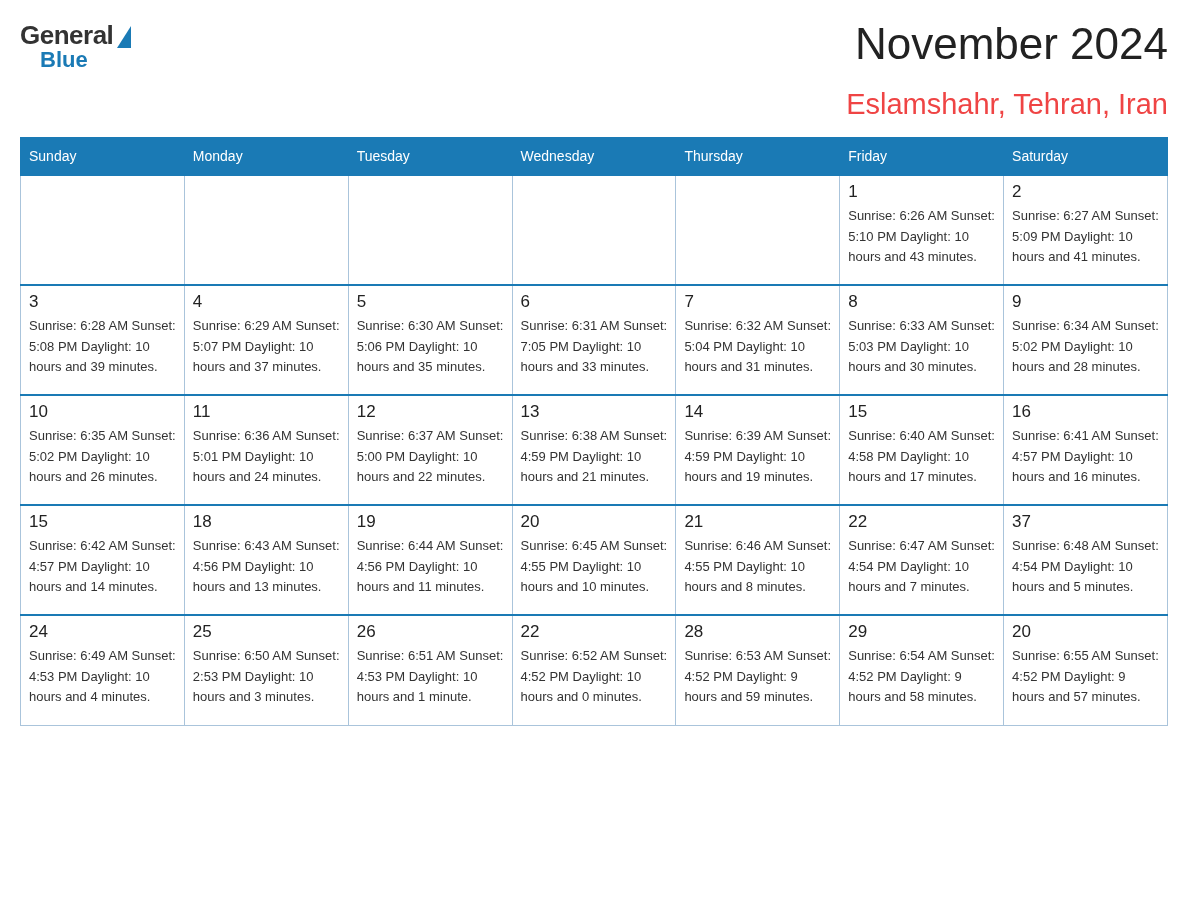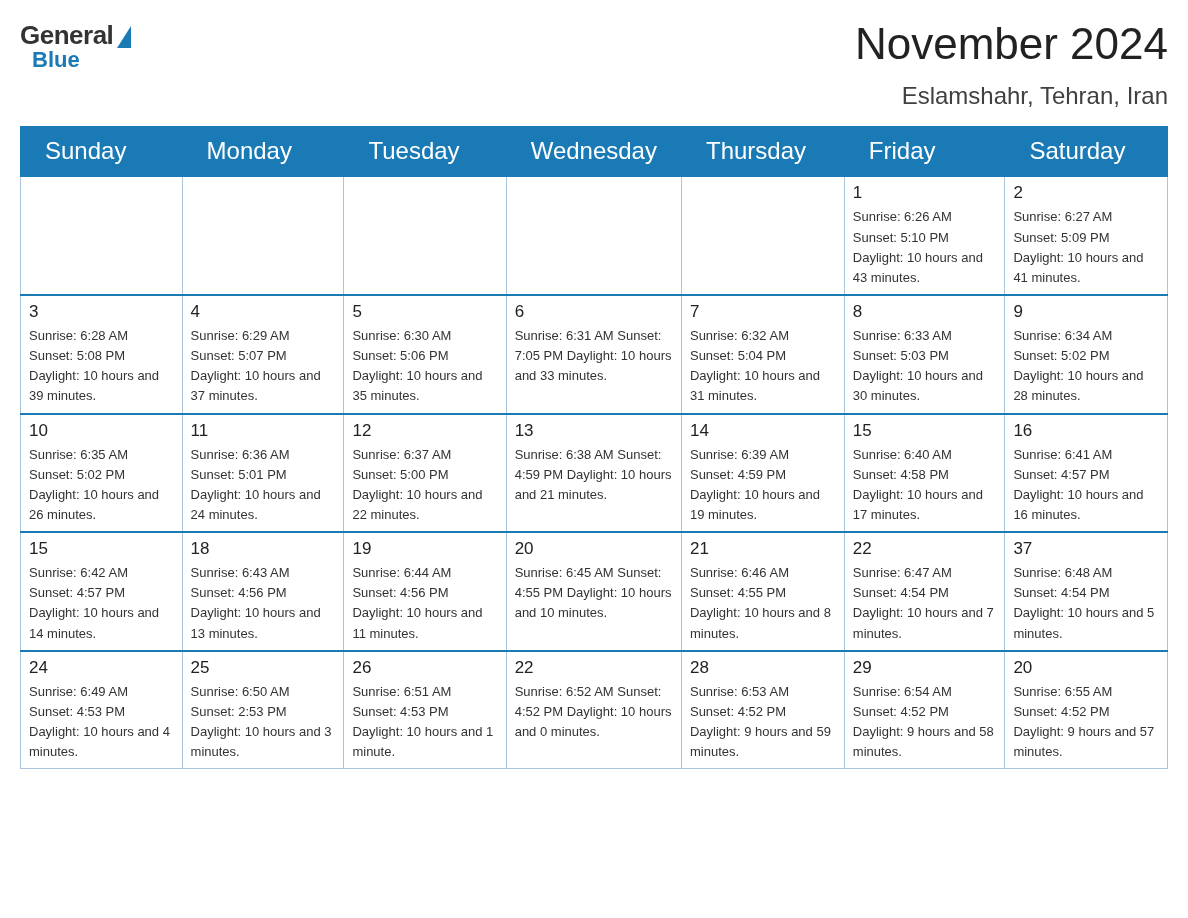--- a/index.html
+++ b/index.html
@@ -38,47 +38,47 @@
       border-left: 14px solid transparent;
       border-bottom: 22px solid #1a7ab5;
       margin-left: 2px;
       margin-top: 2px;
     }
     .logo-subtitle {
       font-size: 22px;
       color: #1a7ab5;
       font-weight: bold;
       margin-top: -4px;
-      margin-left: 12px;
+      margin-left: 20px;
     }
     .title-block {
       text-align: right;
     }
     .month-title {
       font-size: 44px;
       font-weight: normal;
       color: #222;
       line-height: 1.1;
     }
     .location-title {
-      font-size: 24px;
-      color: #404040;
-      margin-top: 14px;
+      font-size: 29px;
+      color: #ef4444;
+      margin-top: 20px;
     }
     .calendar {
       width: 100%;
       border-collapse: collapse;
       border: 1px solid #1a7ab5;
     }
     .calendar th {
       background-color: #1a7ab5;
       color: #fff;
-      font-size: 24px;
+      font-size: 14px;
       font-weight: normal;
-      padding: 10px 24px;
+      padding: 10px 8px;
       text-align: left;
       border: 1px solid #1a7ab5;
       margin-left: 26px;
     }
     .calendar td {
       vertical-align: top;
       padding: 6px 8px;
       border: 1px solid #aac4db;
       width: 14.285%;
       height: 110px;

